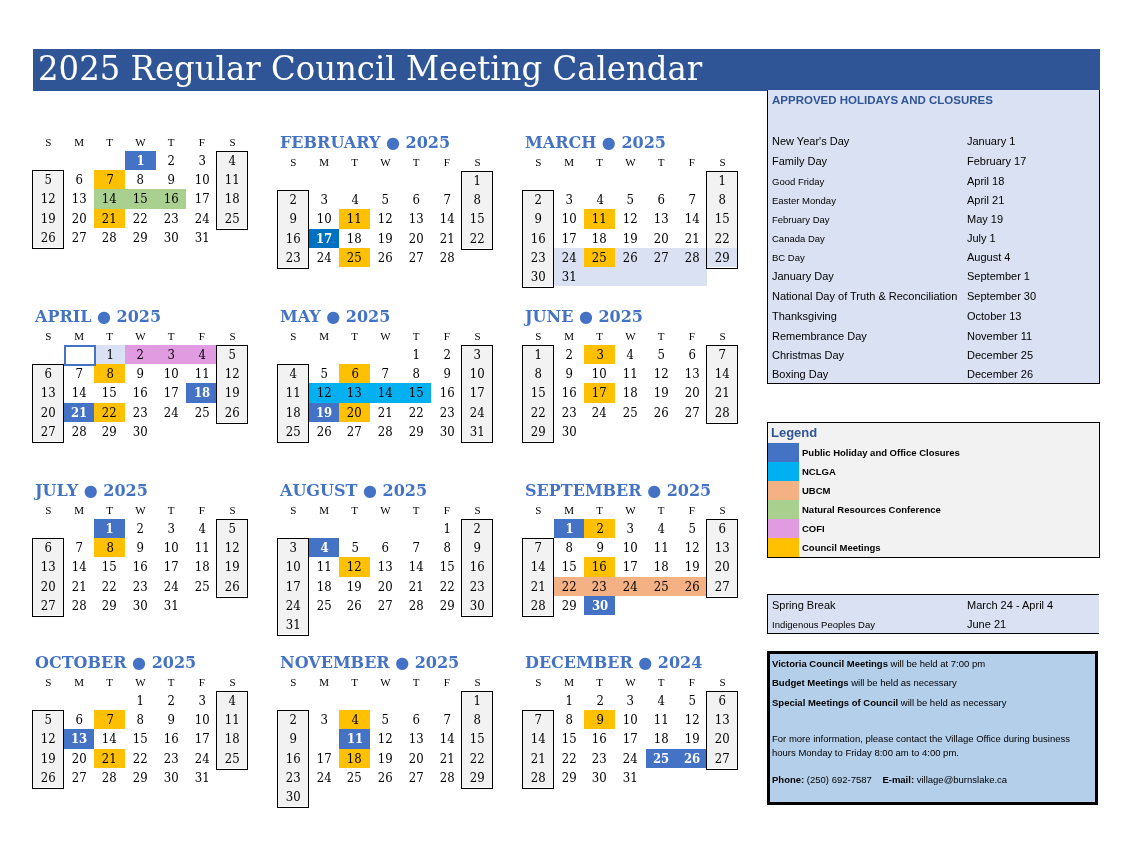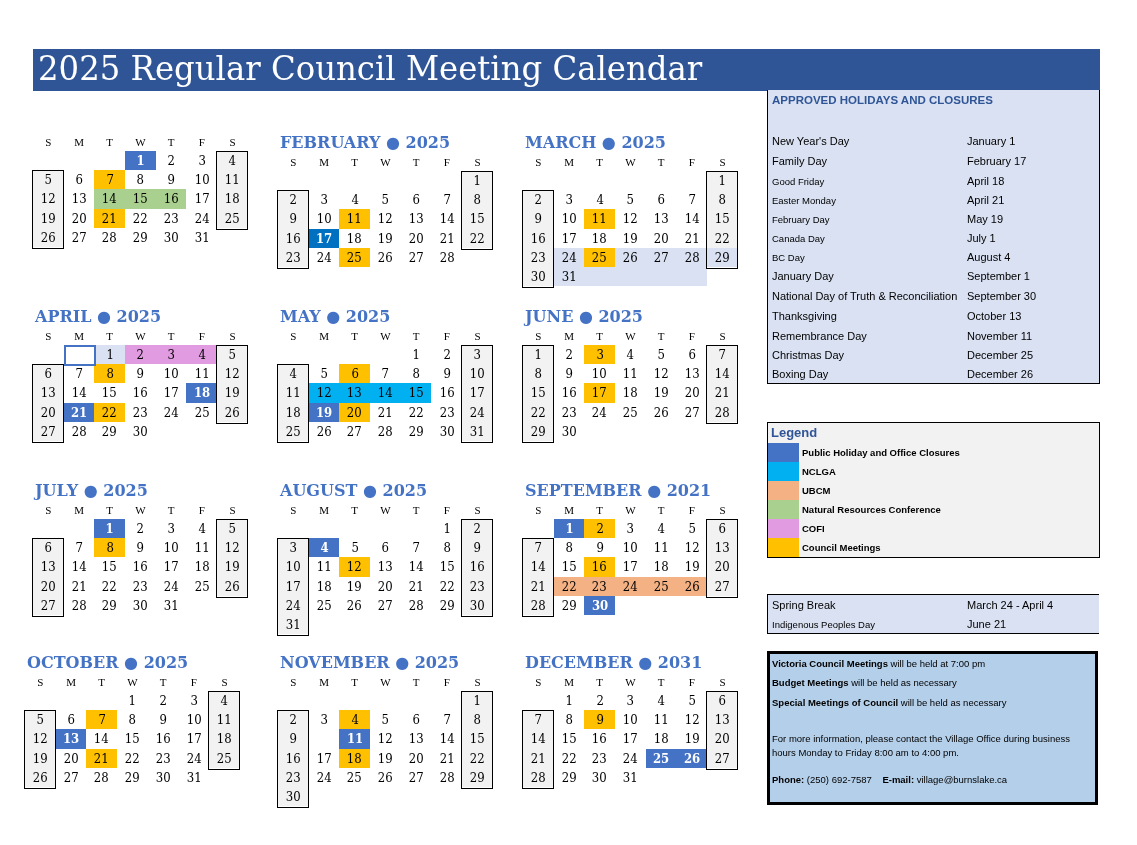--- a/index.html
+++ b/index.html
@@ -465,21 +465,21 @@
         <div class="cell" style="transform: none;"></div>
         <div class="cell" style="transform: none;"></div>
         <div class="cell" style="transform: none;"></div>
         <div class="cell" style="transform: none;"></div>
         <div class="cell" style="transform: none;"></div>
         <div class="box-left" style="left: -1px; top: 19.2px; width: 30px; height: 96px;"></div>
         <div class="box-right" style="left: 183.2px; top: 0px; width: 30px; height: 96px;"></div>
       </div>
     </div>
     <div class="month" style="left: 523px; top: 481px;">
-      <div class="month-title">SEPTEMBER ● 2021</div>
+      <div class="month-title">SEPTEMBER ● 2025</div>
       <div class="dow">
         <span>S</span>
         <span>M</span>
         <span>T</span>
         <span>W</span>
         <span>T</span>
         <span>F</span>
         <span>S</span>
       </div>
       <div class="grid">
@@ -515,21 +515,21 @@
         <div class="cell" style="transform: none;"><span>29</span></div>
         <div class="cell c-holiday bg" style="transform: none;"><span>30</span></div>
         <div class="cell" style="transform: none;"></div>
         <div class="cell" style="transform: none;"></div>
         <div class="cell" style="transform: none;"></div>
         <div class="cell" style="transform: none;"></div>
         <div class="box-left" style="left: -1px; top: 19.2px; width: 30px; height: 76.8px;"></div>
         <div class="box-right" style="left: 183.2px; top: 0px; width: 30px; height: 76.8px;"></div>
       </div>
     </div>
-    <div class="month" style="left: 25px; top: 653px;">
+    <div class="month" style="left: 33px; top: 653px;">
       <div class="month-title">OCTOBER ● 2025</div>
       <div class="dow">
         <span>S</span>
         <span>M</span>
         <span>T</span>
         <span>W</span>
         <span>T</span>
         <span>F</span>
         <span>S</span>
       </div>
@@ -625,21 +625,21 @@
         <div class="cell" style="transform: none;"></div>
         <div class="cell" style="transform: none;"></div>
         <div class="cell" style="transform: none;"></div>
         <div class="cell" style="transform: none;"></div>
         <div class="cell" style="transform: none;"></div>
         <div class="box-left" style="left: -1px; top: 19.2px; width: 30px; height: 96px;"></div>
         <div class="box-right" style="left: 183.2px; top: 0px; width: 30px; height: 96px;"></div>
       </div>
     </div>
     <div class="month" style="left: 523px; top: 653px;">
-      <div class="month-title">DECEMBER ● 2031</div>
+      <div class="month-title">DECEMBER ● 2024</div>
       <div class="dow">
         <span>S</span>
         <span>M</span>
         <span>T</span>
         <span>W</span>
         <span>T</span>
         <span>F</span>
         <span>S</span>
       </div>
       <div class="grid">

